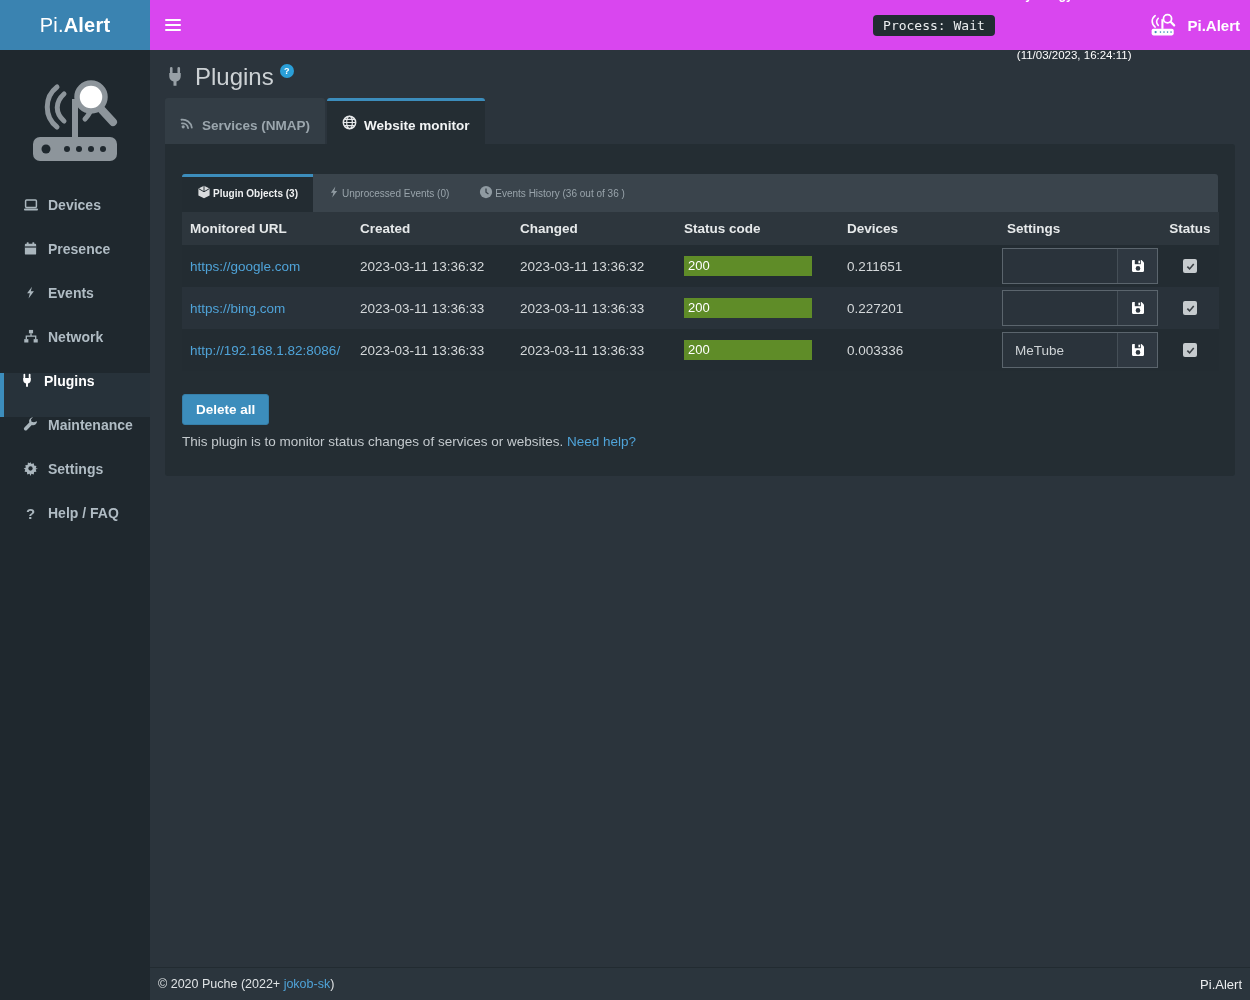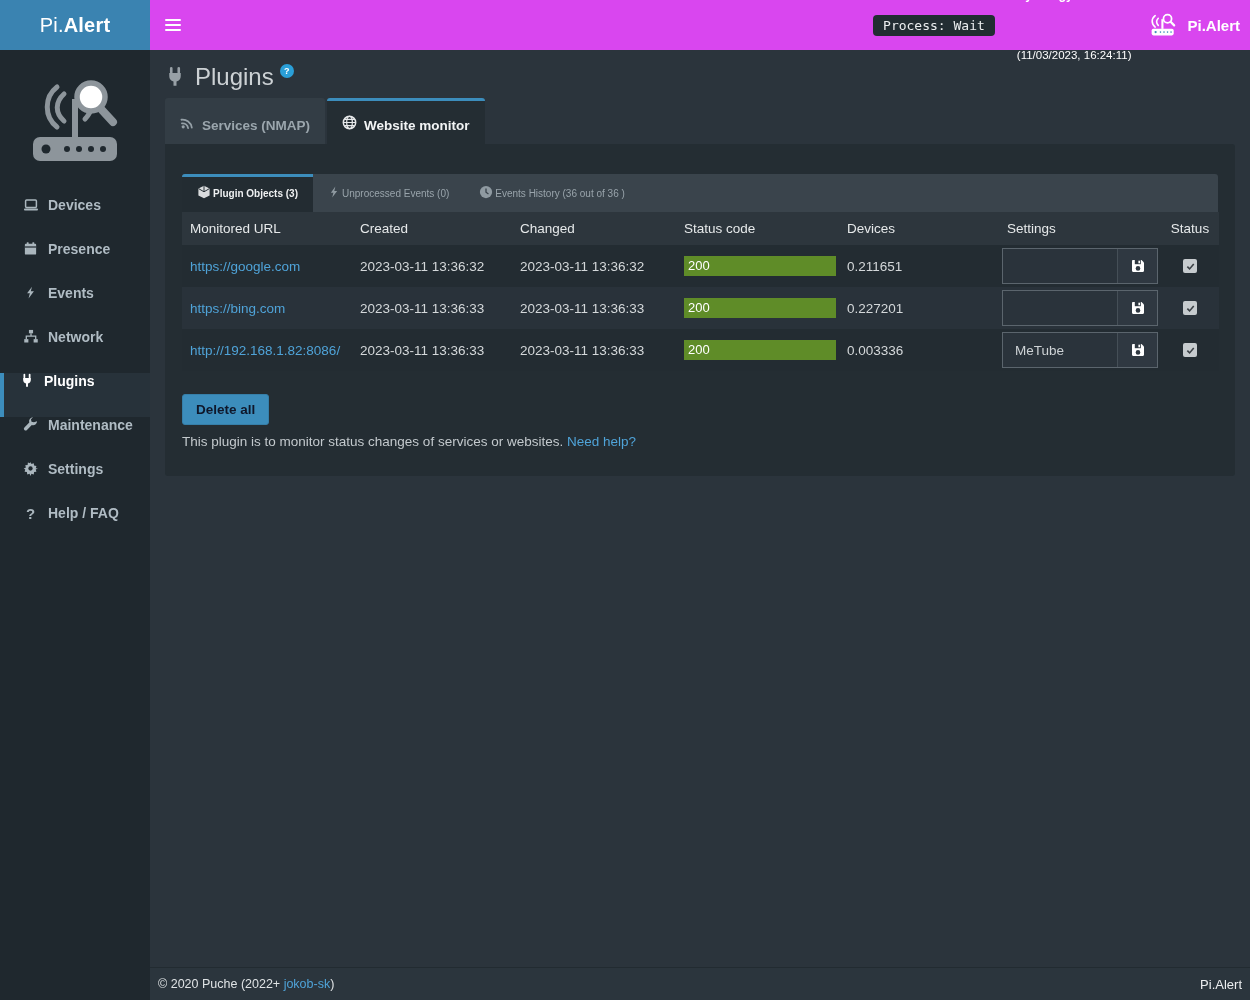--- a/index.html
+++ b/index.html
@@ -111,31 +111,31 @@
   .itab.active {
     background:#232c32; color:#eef0f1; font-weight:600;
     border-top:3px solid #3c8dbc; padding-top:8px;
     border-radius:3px 0 0 0;
   }
 
   table { width:100%; border-collapse:collapse; table-layout:fixed; font-size:13.5px; }
   col.c-url{width:170px} col.c-created{width:160px} col.c-changed{width:164px}
   col.c-status{width:163px} col.c-latency{width:160px} col.c-comments{width:162px} col.c-check{width:58px}
   thead th {
-    background:#2d363d; color:#e6e9ea; font-weight:400;
+    background:#2d363d; color:#e6e9ea; font-weight:700;
     text-align:left; padding:9px 8px; white-space:nowrap;
   }
   thead th.center { text-align:center; }
   tbody tr:nth-child(odd) { background:#232c32; }
   tbody tr:nth-child(even) { background:#29323a; }
   tbody td { padding:3px 8px; vertical-align:middle; white-space:nowrap; color:#d4d8da; height:42px; }
   td a, .help-line a, .f-left a { color:#4fa3d8; text-decoration:none; cursor:pointer; }
   .status-bar {
     background:#5f8c28; color:#fff;
-    width:152px; height:20px; line-height:20px;
+    width:128px; height:20px; line-height:20px;
     padding-left:4px; font-size:13px;
   }
   .ccell { padding:3px 3px; }
   .cgroup {
     display:flex; width:156px; height:36px;
     border:1px solid #5b656d; background:#2a333b;
   }
   .cgroup input {
     flex:1; min-width:0; background:transparent; border:none; outline:none;
     color:#cdd2d5; font-size:13.5px; font-family:"Liberation Sans",sans-serif;
@@ -148,21 +148,21 @@
   }
   .scell { text-align:center; }
   .checkbox {
     display:inline-flex; width:14px; height:14px;
     background:#c6cbce; border-radius:2px;
     align-items:center; justify-content:center; cursor:pointer;
   }
   .btn-delete {
     margin-top:23px; padding:7px 13px;
     background:#3c8dbc; border:1px solid #367fa9; border-radius:3px;
-    color:#0f172a; font-size:13.5px; font-weight:600;
+    color:#ffffff; font-size:13.5px; font-weight:600;
     font-family:"Liberation Sans",sans-serif; cursor:pointer; display:block;
   }
   .help-line { margin-top:9px; font-size:13.5px; color:#c3c9cd; }
 
   
   footer {
     grid-row:3; grid-column:2;
     background:#2b353d; border-top:1px solid #222b31;
     display:flex; align-items:center; justify-content:space-between;
     padding:0 8px; font-size:12.5px; color:#dfe3e5;

